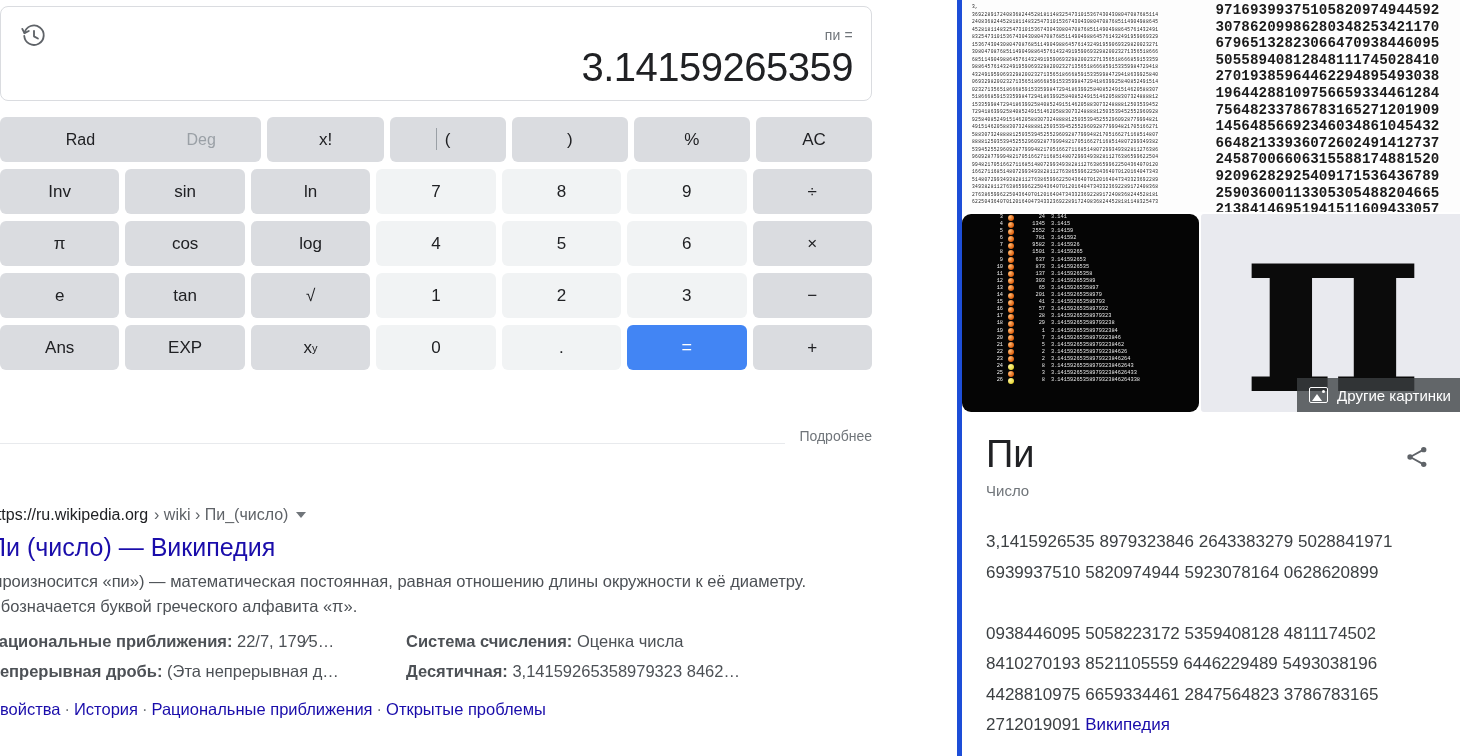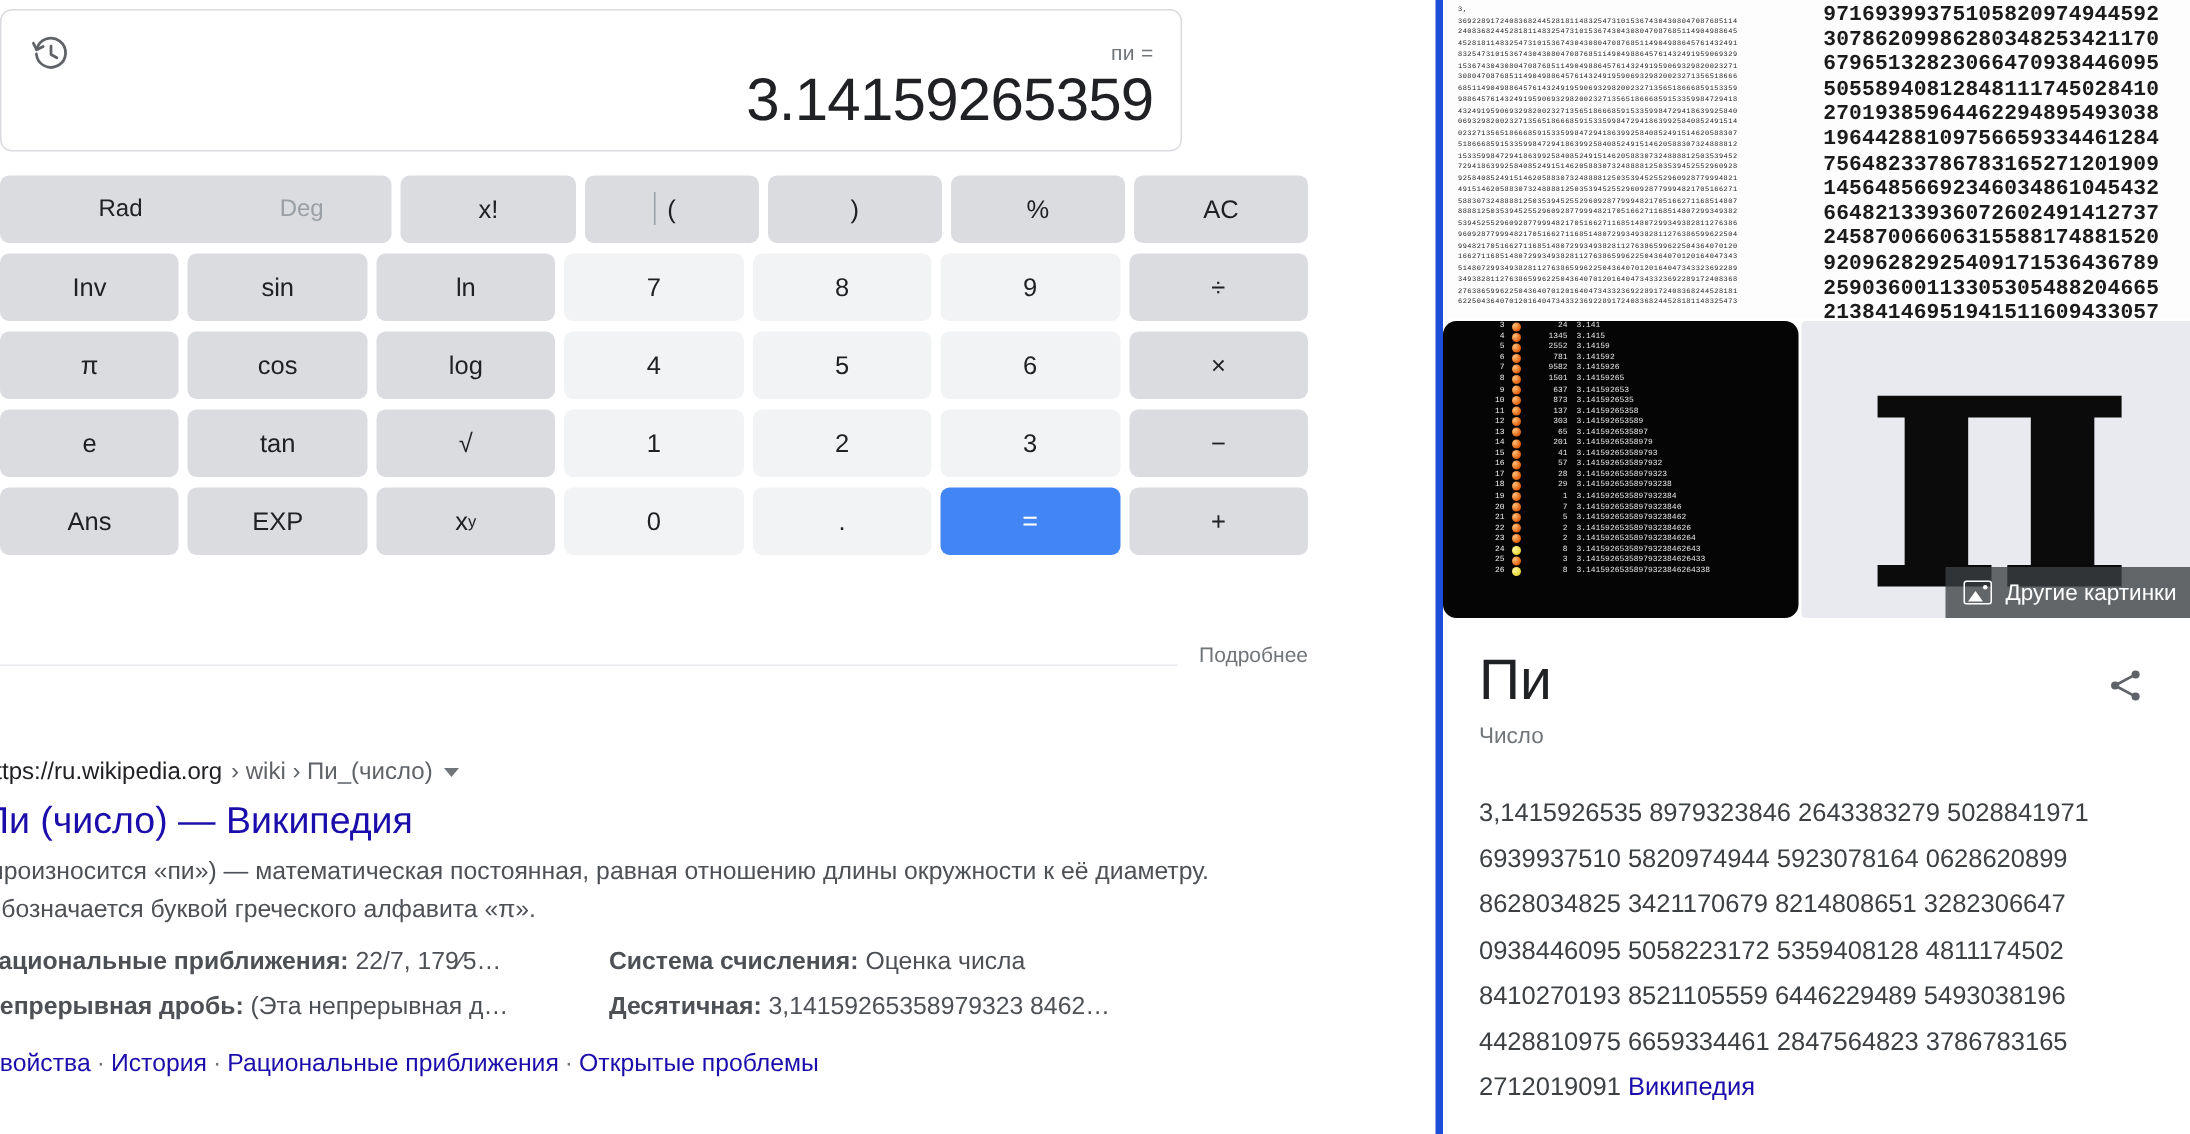--- a/index.html
+++ b/index.html
@@ -18,21 +18,21 @@
     position: absolute;
     left: -8px; top: 0;
     width: 888px;
     height: 756px;
   }
 
   
   .calc-card {
     position: absolute;
     left: 8px; top: 6px;
-    width: 788px; height: 95px;
+    width: 872px; height: 95px;
     border: 1px solid #dadce0;
     border-radius: 8px;
     background: #fff;
   }
   .calc-history-icon {
     position: absolute; left: 16px; top: 12px;
     width: 34px; height: 34px;
     display: flex; align-items: center; justify-content: center;
     cursor: pointer;
   }
@@ -657,21 +657,21 @@
           <circle cx="18.2" cy="18.8" r="2.5" fill="#5f6368" stroke="none"></circle>
           <line x1="7.8" y1="10.8" x2="16" y2="6.4"></line>
           <line x1="7.8" y1="13.2" x2="16" y2="17.6"></line>
         </svg>
       </div>
     </div>
 
     <div class="kp-digits">
       <span>3,1415926535 8979323846 2643383279 5028841971</span><br>
       <span>6939937510 5820974944 5923078164 0628620899</span><br>
-      <span>8628034825 3421170679 8214808651 3282306647</span><br>
+      <br>
       <span>0938446095 5058223172 5359408128 4811174502</span><br>
       <span>8410270193 8521105559 6446229489 5493038196</span><br>
       <span>4428810975 6659334461 2847564823 3786783165</span><br>
       <span>2712019091 </span><span class="wiki-link">Википедия</span>
     </div>
 
   </div>
 
 </div>
 

